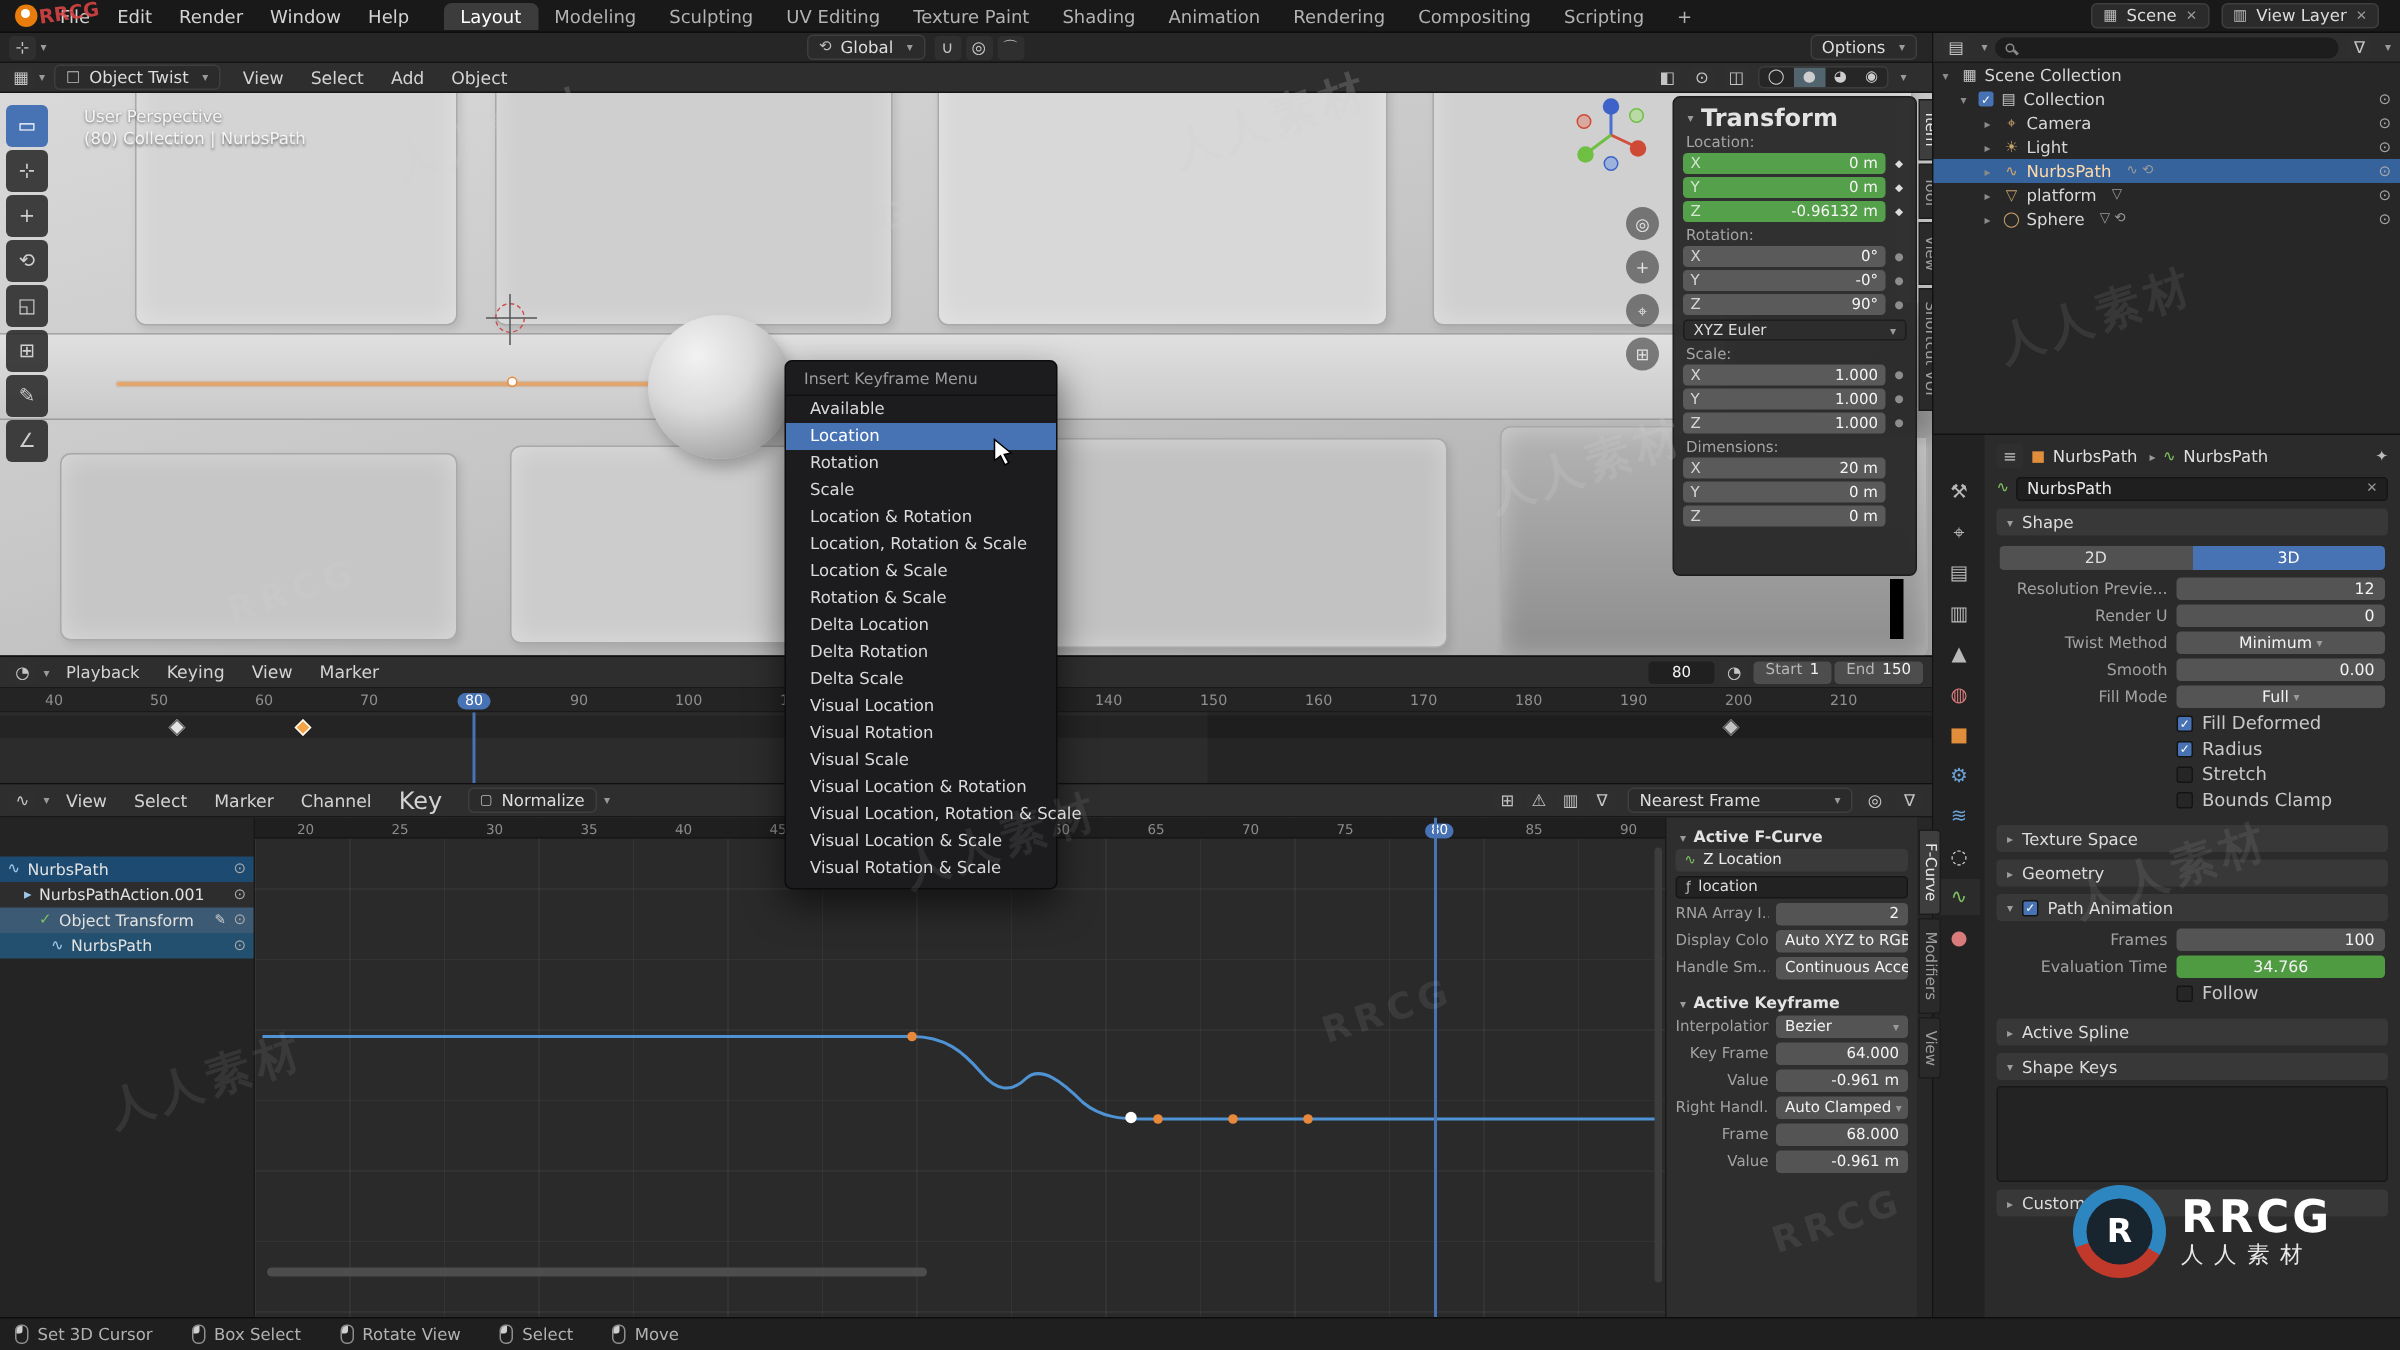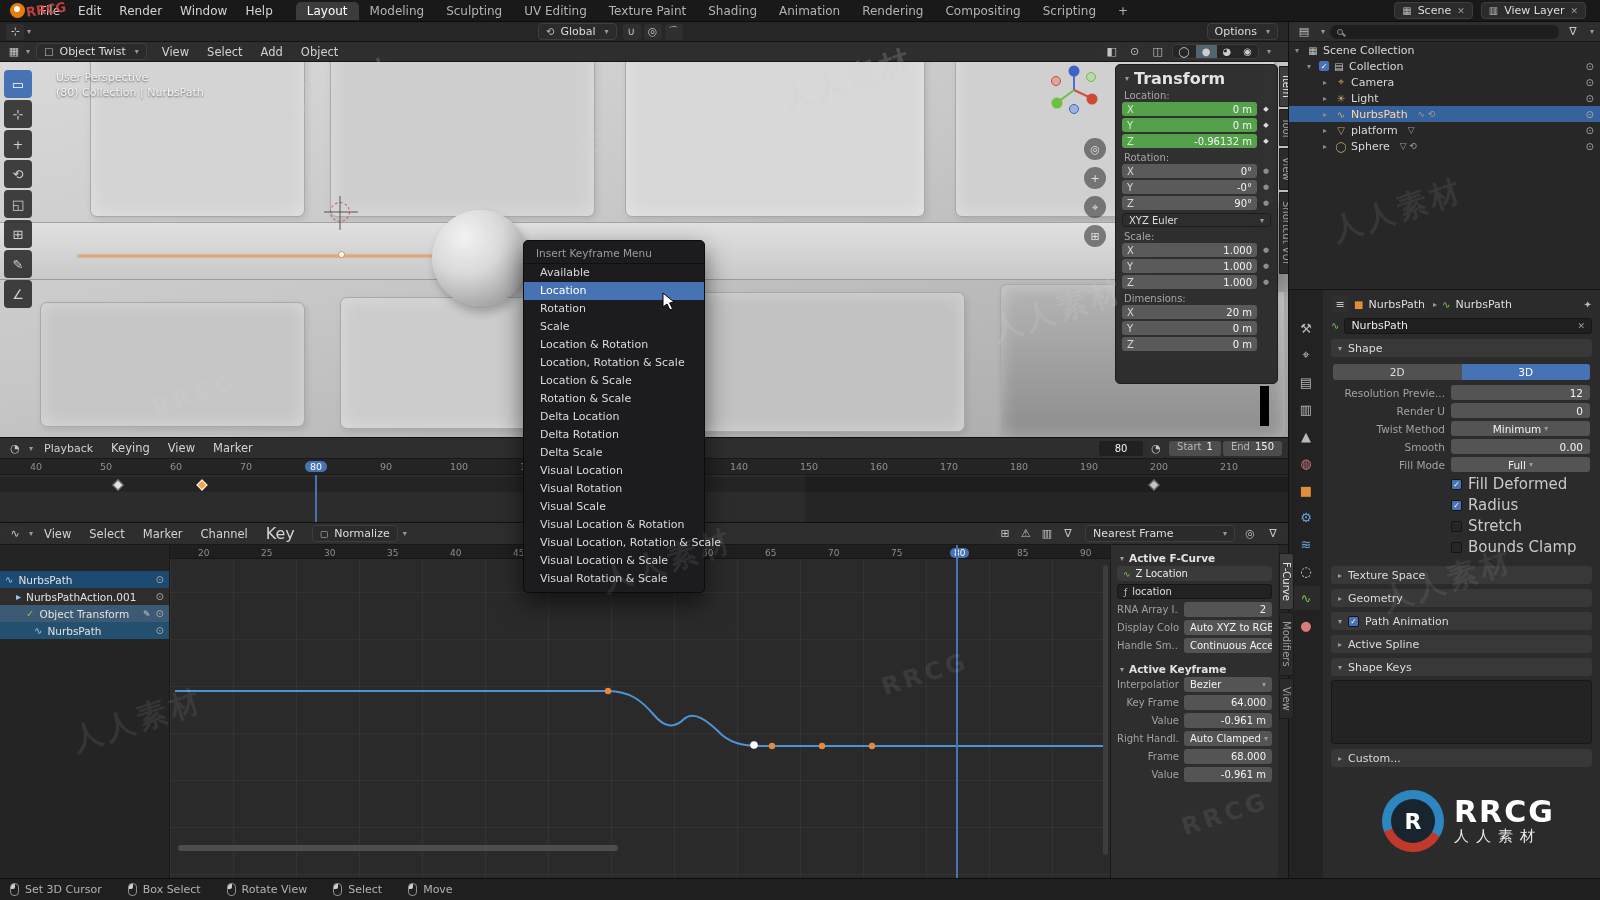--- a/index.html
+++ b/index.html
@@ -166,21 +166,21 @@
   .pfield{flex:1;height:15px;background:#545454;border-radius:3px;display:flex;align-items:center;justify-content:flex-end;padding:0 7px;font-size:10.5px;color:#f2f2f2}
   .pdd{justify-content:center}
   .pgreen{background:#4f9b42;justify-content:center}
   .seg{display:flex;height:16px;border-radius:3px;overflow:hidden;margin:2px 0 5px 0}
   .seg div{flex:1;display:flex;align-items:center;justify-content:center;font-size:10.5px;background:#515151;color:#ddd}
   .seg div.active{background:#4772b3;color:#fff}
   .chkrow{display:flex;align-items:center;gap:6px;margin-bottom:3px}
   .chkind{width:112px}
   .chk{width:11px;height:11px;border-radius:2px;background:#262626;border:1px solid #141414;color:transparent;font-size:8px;display:flex;align-items:center;justify-content:center}
   .chkrow.on .chk{background:#4772b3;color:#fff}
-  .chklbl{color:#c9c9c9;font-size:15px}
+  .chklbl{color:#c9c9c9;font-size:12px}
   #sklist{height:64px;background:#232323;border:1px solid #181818;border-radius:3px;margin-top:4px}
 
   
   #status{left:0;top:878px;width:1600px;height:22px;background:#1f1f1f;border-top:1px solid #0e0e0e;display:flex;align-items:center;padding:0 10px;gap:26px}
   .hint{display:flex;gap:6px;align-items:center;color:#b2b2b2;font-size:11px}
   .mouse{width:9px;height:13px;border:1px solid #8e8e8e;border-radius:4px;position:relative}
   .mouse:before{content:"";position:absolute;left:0;top:0;width:4px;height:5px;background:#cfcfcf;border-radius:3px 0 2px 0}
   #stats{margin-left:auto;color:#8f8f8f;font-size:11px}
 
   
@@ -888,20 +888,35 @@
       <div class="phead">
         <span class="arr">▸</span>
         <span>Geometry</span>
       </div>
 
       <div class="phead">
         <span class="arr">▾</span>
         <span class="chk" style="background:#4772b3;color:#fff">✓</span>
         <span>Path Animation</span>
       </div>
+      <div class="pbodysec">
+        <div class="prow">
+          <span class="plbl">Frames</span>
+          <div class="pfield">100</div>
+        </div>
+        <div class="prow">
+          <span class="plbl">Evaluation Time</span>
+          <div class="pfield pgreen">34.766</div>
+        </div>
+        <div class="chkrow">
+          <span class="chkind"></span>
+          <span class="chk">✓</span>
+          <span class="chklbl">Follow</span>
+        </div>
+      </div>
 
       <div class="phead">
         <span class="arr">▸</span>
         <span>Active Spline</span>
       </div>
       <div class="phead">
         <span class="arr">▾</span>
         <span>Shape Keys</span>
       </div>
       <div id="sklist"></div>

